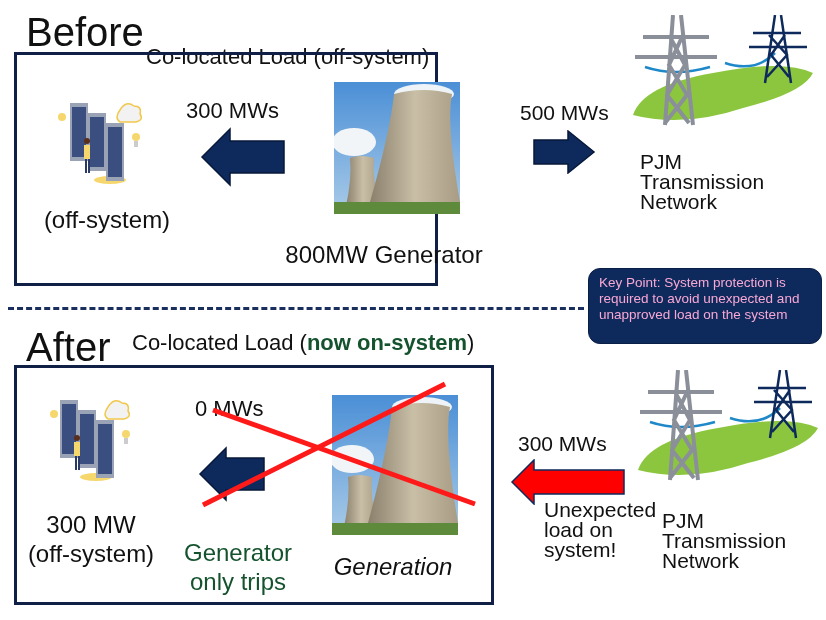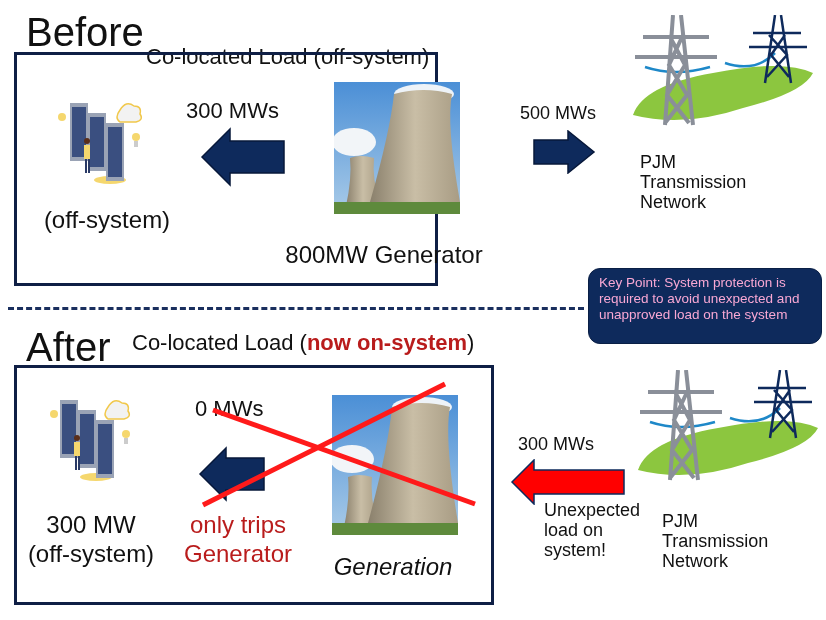--- a/index.html
+++ b/index.html
@@ -3,22 +3,22 @@
 <meta charset="utf-8">
 <style>
   html,body{margin:0;padding:0;background:#fff;}
   body{width:826px;height:620px;position:relative;overflow:hidden;font-family:"Liberation Sans",sans-serif;color:#111;}
   .abs{position:absolute;}
   .big-title{font-size:40px;line-height:1;}
   .sub-title{font-size:22px;line-height:1;}
   .frame{border:3px solid #0f1f45;box-sizing:border-box;}
   .lbl24{font-size:24px;line-height:29px;text-align:center;}
   .lbl22{font-size:22px;line-height:26px;}
-  .lbl17{font-size:18px;line-height:20px;}
-  .red{color:#b91c1c;}
+  .lbl17{font-size:21px;line-height:20px;}
+  .red{color:#14532d;margin-top:28px;}
   .bold{font-weight:bold;}
   .divider{border-top:3px dashed #1a2f5e;}
   .keypoint{background:#0e2a5c;color:#f9a8d4;border-radius:12px;border:1px solid #0a1f45;font-size:13.5px;line-height:16px;padding:6px 10px;box-sizing:border-box;}
   svg{display:block;}
 </style>
 </head>
 <body>
 
 <div class="abs big-title" style="left:26px;top:12px;">Before</div>
 <div class="abs sub-title" style="left:146px;top:20px;margin-top:26px;">Co-located Load (off-system)</div>
@@ -140,22 +140,22 @@
   <div>(off-system)</div>
 </div>
 
 <div class="abs lbl22" style="left:195px;top:396px;">0 MWs</div>
 <div class="abs" style="left:198px;top:446px;">
   <svg width="68" height="56" viewBox="0 0 68 56">
       <polygon points="2,28 28,2 28,12 66,12 66,44 28,44 28,54" fill="#0e2a5c" stroke="#07183a" stroke-width="1.5"></polygon>
     </svg>
 </div>
 <div class="abs lbl24 red" style="left:168px;top:510px;width:140px;">
+  <div>Generator</div>
   <div>only trips</div>
-  <div>Generator</div>
 </div>
 
 <div class="abs" style="left:332px;top:395px;">
   <svg width="126" height="140" viewBox="0 0 126 140">
     <defs>
       <linearGradient id="sky2" x1="0" y1="0" x2="0" y2="1">
           <stop offset="0" stop-color="#4b8fd6"></stop>
           <stop offset="1" stop-color="#a9cbe8"></stop>
         </linearGradient>
       <linearGradient id="tw2" x1="0" y1="0" x2="1" y2="0">

